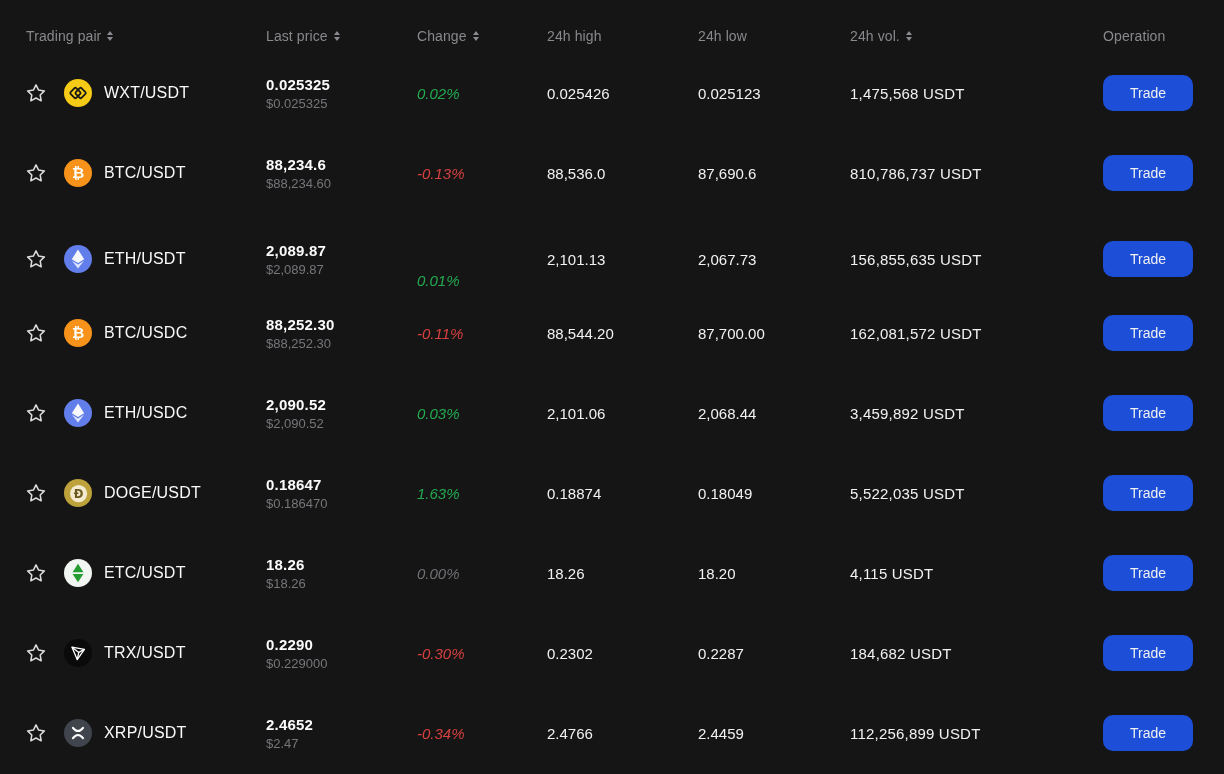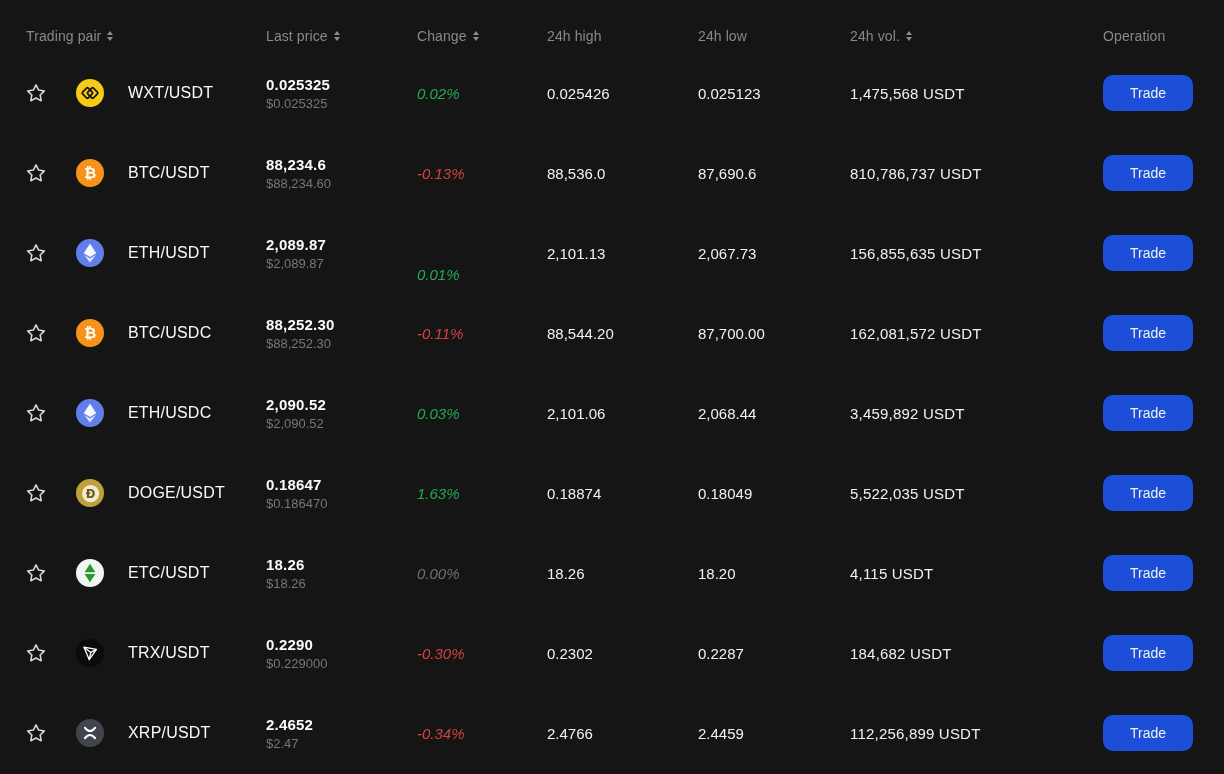--- a/index.html
+++ b/index.html
@@ -8,21 +8,21 @@
     background:#151515;
     font-family:"Liberation Sans", sans-serif;
     color:#f2f2f2;
     overflow:hidden;
     -webkit-font-smoothing:antialiased;
   }
   .market-table{width:1224px;box-sizing:border-box;}
   .grid-row{
     display:grid;
     grid-template-columns:240px 151px 130px 151px 152px 253px 1fr;
-    padding:10px 26px;
+    padding:16px 26px;
     box-sizing:border-box;
     align-items:center;
   }
   .header-row{
     height:53px;
     align-items:end;
     padding-bottom:9px;
   }
   .header-cell{
     display:flex;align-items:center;
@@ -30,21 +30,21 @@
     font-weight:400;
     letter-spacing:.1px;
     white-space:nowrap;
   }
   .sort{display:inline-flex;flex-direction:column;gap:2px;margin-left:6px;}
   .sort i{display:block;width:0;height:0;border-left:3.5px solid transparent;border-right:3.5px solid transparent;}
   .sort .u{border-bottom:4px solid #8b8b90;}
   .sort .d{border-top:4px solid #8b8b90;}
   .data-row{height:80px;}
   .cell{font-size:15px;color:#f2f2f2;white-space:nowrap;}
-  .pair-cell{display:flex;align-items:center;gap:16px;}
+  .pair-cell{display:flex;align-items:center;gap:4px;}
   .star-btn{
     background:none;border:none;padding:0;margin:0;
     width:20px;height:20px;cursor:pointer;
     display:inline-flex;align-items:center;justify-content:center;
     flex:0 0 auto;
   }
   .coin{
     width:28px;height:28px;border-radius:50%;
     display:inline-flex;align-items:center;justify-content:center;
     margin-left:14px;flex:0 0 auto;

